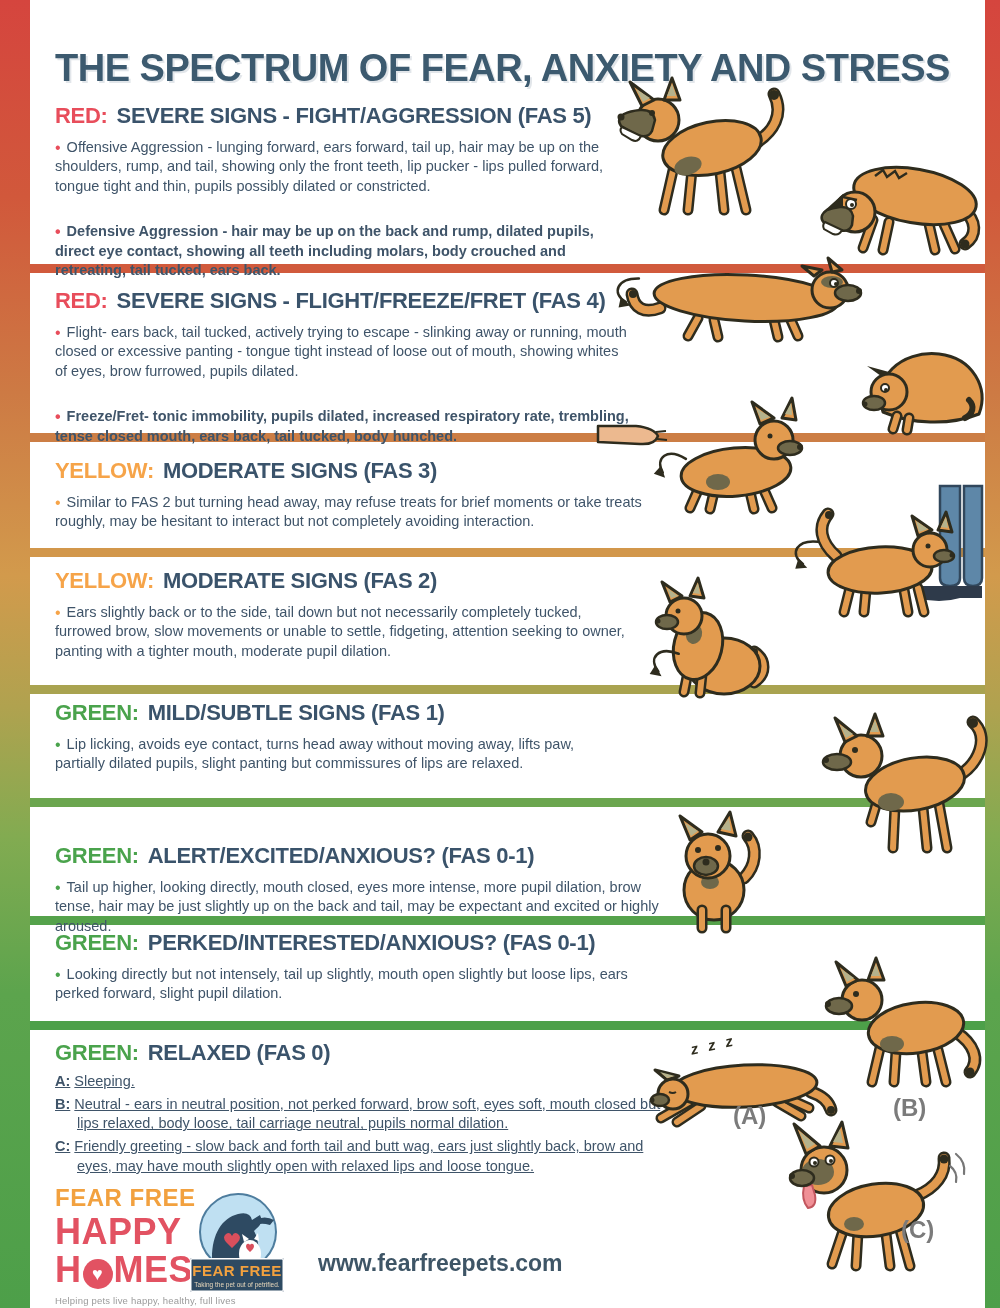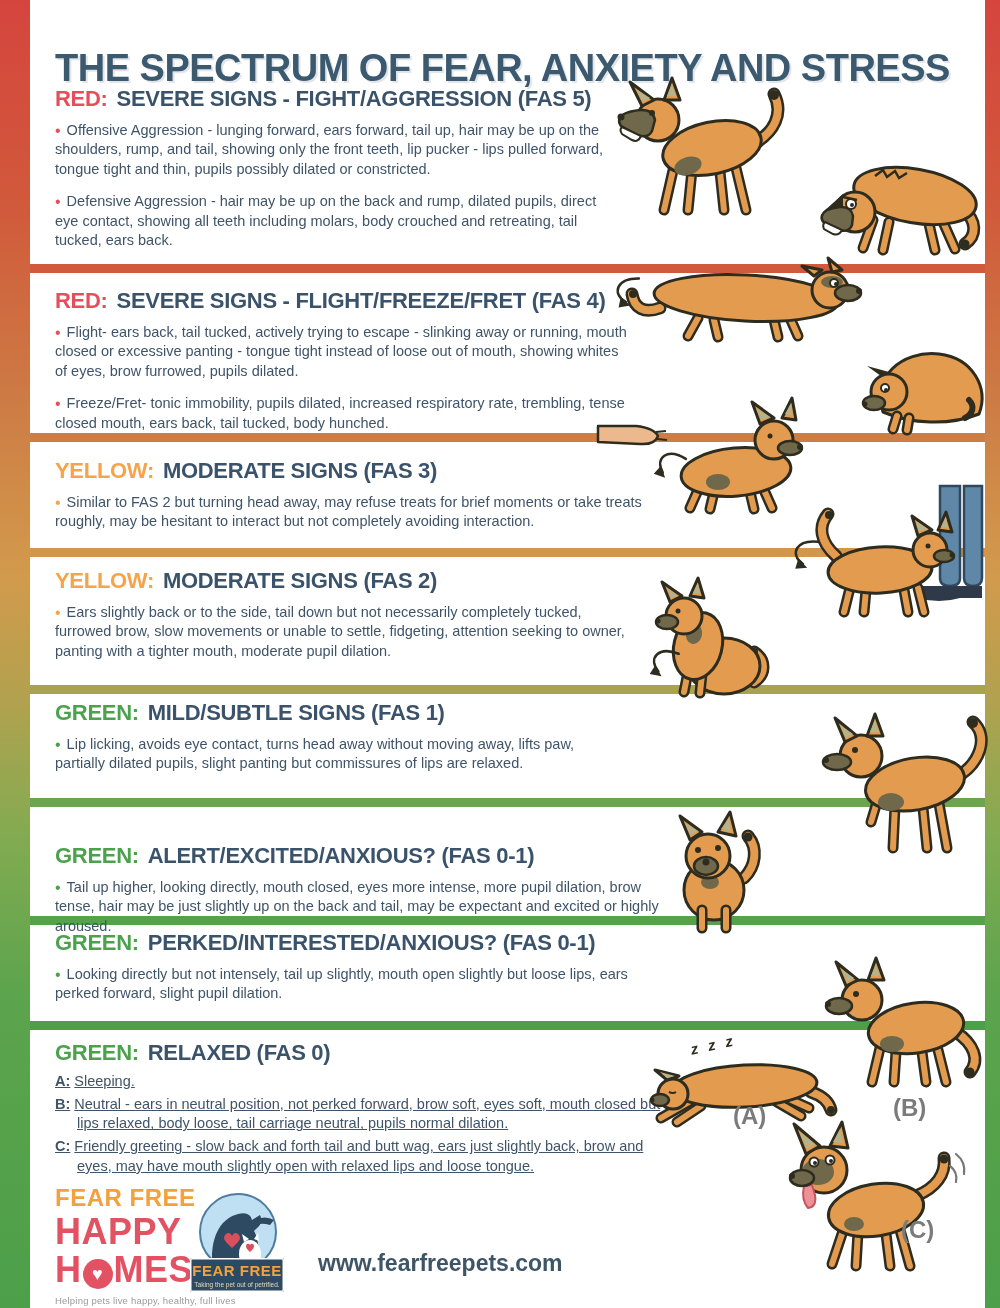--- a/index.html
+++ b/index.html
@@ -18,21 +18,21 @@
   #title{position:absolute;left:55px;top:22px;width:930px;white-space:nowrap;
          font-size:38px;font-weight:800;letter-spacing:-0.5px;color:#3c5a6f;
          text-shadow:2px 2px 0 rgba(60,90,111,0.15);z-index:3;}
 
   
   .sec{position:absolute;left:55px;z-index:3;color:#3f5469;}
   .sec-h{margin:0 0 6px 0;font-size:22px;font-weight:800;letter-spacing:-0.3px;color:#3a536b;white-space:nowrap;}
   .lvl{margin-right:9px;}
   .sec.red .lvl{color:#e84d5b;} .sec.yellow .lvl{color:#f6a449;} .sec.green .lvl{color:#4aa34c;}
   .b{margin:7px 0 0 0;font-size:14.5px;line-height:1.34;font-weight:400;}
-  .b + .b{margin-top:11px;}
+  .b + .b{margin-top:24px;font-weight:bold;}
   .b::before{content:"\2022";font-size:16px;margin-right:6px;position:relative;top:0.5px;}
   .sec.red .b::before{color:#e84d5b;} .sec.yellow .b::before{color:#f6a449;} .sec.green .b::before{color:#4aa34c;}
   .abc{margin:3px 0 0 0;font-size:14.5px;line-height:1.36;padding-left:22px;text-indent:-22px;text-decoration:underline;}
   .pfx{font-weight:700;margin-right:4px;}
 
   
   svg.art{position:absolute;overflow:visible;z-index:5;}
   .fur{fill:#e29b4f;stroke:#2e2c1e;stroke-width:3;stroke-linejoin:round;}
   .ie{fill:#b5b28c;}
   .dk{fill:#6f684a;stroke:#2e2c1e;stroke-width:2.5;stroke-linejoin:round;}
@@ -80,21 +80,21 @@
   <div class="divider" style="top:264px;background:#d15a3c"></div>
   <div class="divider" style="top:433px;background:#cc7e45"></div>
   <div class="divider" style="top:548px;background:#d2974b"></div>
   <div class="divider" style="top:685px;background:#a9a350"></div>
   <div class="divider" style="top:798px;background:#6ba64f"></div>
   <div class="divider" style="top:916px;background:#55a24b"></div>
   <div class="divider" style="top:1021px;background:#4da049"></div>
 
   <h1 id="title">THE SPECTRUM OF FEAR, ANXIETY AND STRESS</h1>
 
-  <section class="sec red" style="top:86px;width:560px">
+  <section class="sec red" style="top:103px;width:560px">
     <h2 class="sec-h"><span class="lvl">RED:</span><span>SEVERE SIGNS - FIGHT/AGGRESSION (FAS 5)</span></h2>
     <p class="b"><span>Offensive Aggression - lunging forward, ears forward, tail up, hair may be up on the shoulders, rump, and tail, showing only the front teeth, lip pucker - lips pulled forward, tongue tight and thin, pupils possibly dilated or constricted.</span></p>
     <p class="b"><span>Defensive Aggression - hair may be up on the back and rump, dilated pupils, direct eye contact, showing all teeth including molars, body crouched and retreating, tail tucked, ears back.</span></p>
   </section>
 
   <section class="sec red" style="top:288px;width:575px">
     <h2 class="sec-h"><span class="lvl">RED:</span><span>SEVERE SIGNS - FLIGHT/FREEZE/FRET (FAS 4)</span></h2>
     <p class="b"><span>Flight- ears back, tail tucked, actively trying to escape - slinking away or running, mouth closed or excessive panting - tongue tight instead of loose out of mouth, showing whites of eyes, brow furrowed, pupils dilated.</span></p>
     <p class="b"><span>Freeze/Fret- tonic immobility, pupils dilated, increased respiratory rate, trembling, tense closed mouth, ears back, tail tucked, body hunched.</span></p>
   </section>

